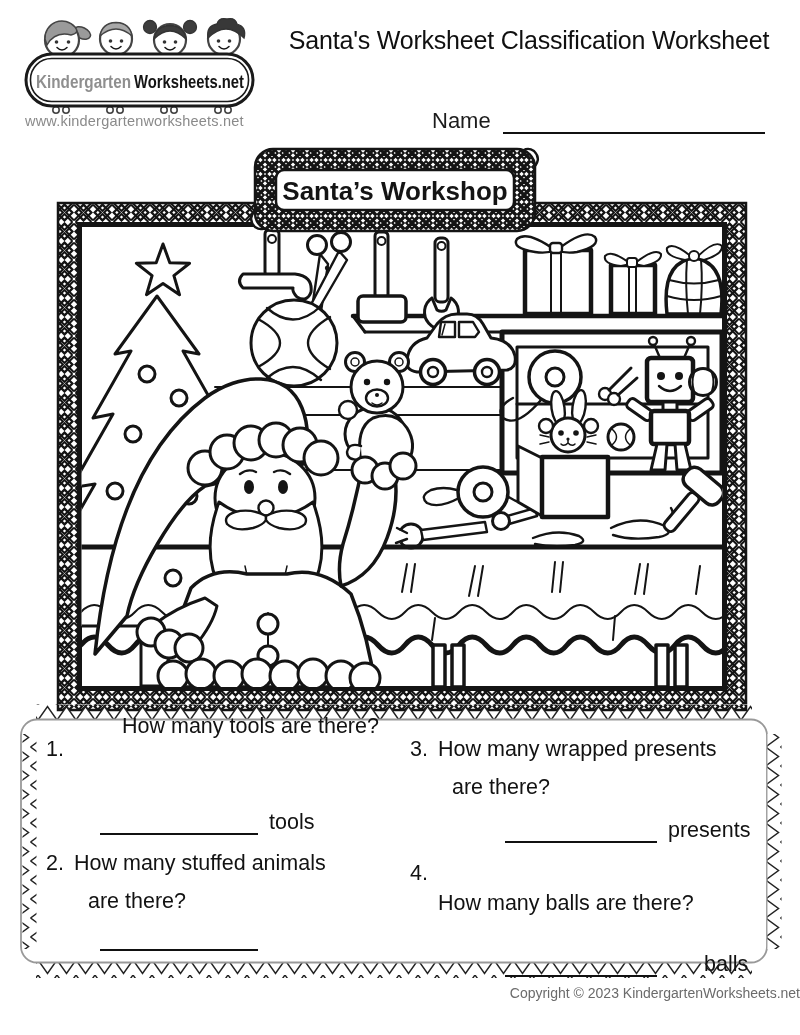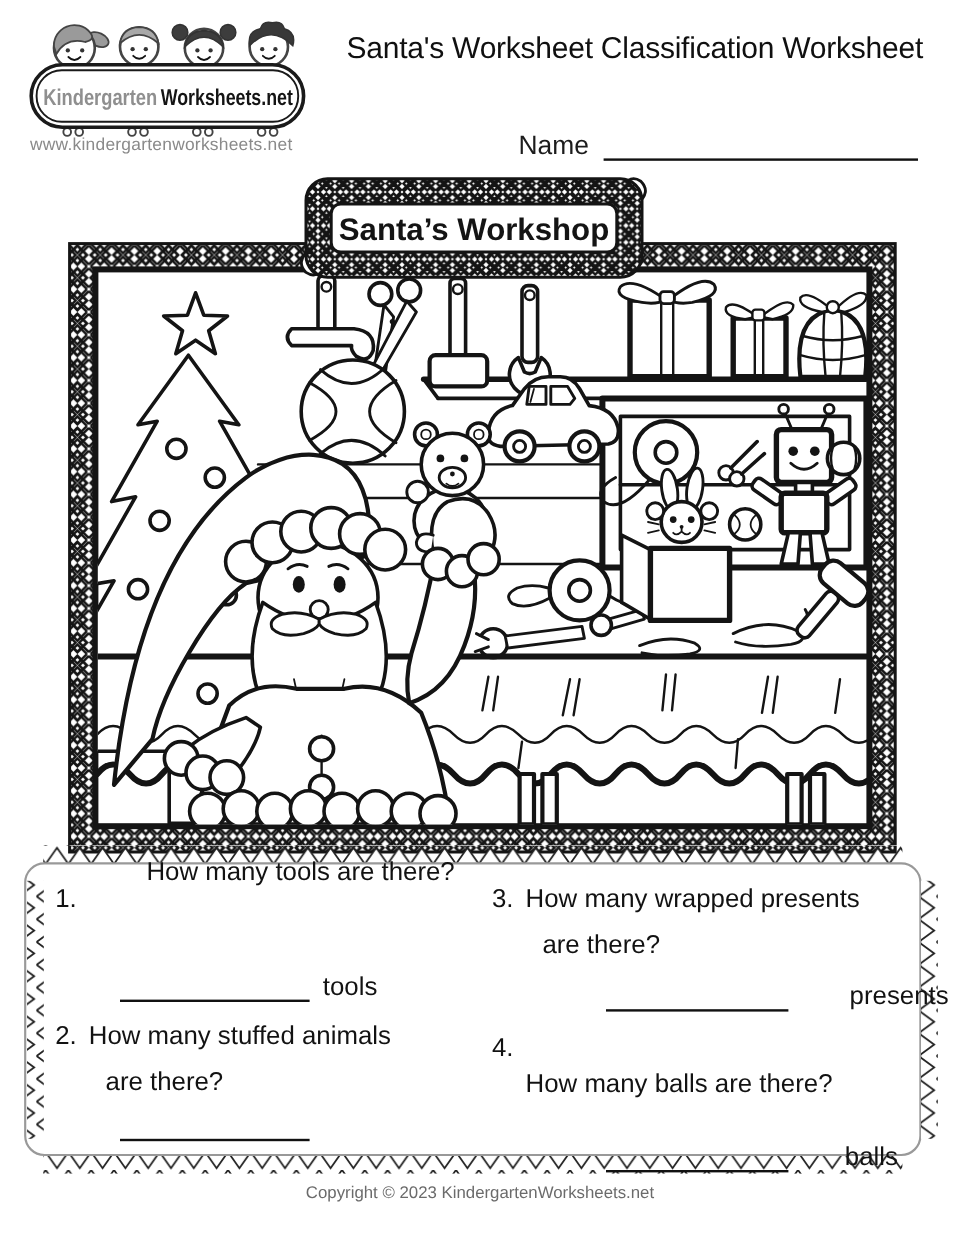--- a/index.html
+++ b/index.html
@@ -15,21 +15,21 @@
   #name-line{left:503px;top:132px;width:262px;border-top:2.4px solid #111;}
   
   #scene-svg{left:55px;top:146px;}
   
   #quiz-border-svg{left:0px;top:690px;}
   .q{font-size:21.5px;color:#121212;white-space:nowrap;}
   .ansrow{display:flex;align-items:center;}
   .blank{display:inline-block;width:158px;height:23px;border-bottom:2.4px solid #111;}
   .unit{font-size:21.5px;color:#121212;margin-left:11px;line-height:23px;}
   
-  #footer{left:0;top:985px;width:800px;text-align:center;color:#6b6b6b;}
+  #footer{left:0;top:985px;width:800px;text-align:right;color:#6b6b6b;}
   #footer .f1{font-size:14px;}
   #footer .f2{font-size:14px;margin-top:1px;}
   
   .ln{stroke:#141414;fill:none;stroke-linecap:round;stroke-linejoin:round;}
   .fw{fill:#fff;}
   .fi{fill:#141414;stroke:none;}
   .w15{stroke-width:1.5px;}.w2{stroke-width:2px;}.w24{stroke-width:2.4px;}
   .w3{stroke-width:3px;}.w35{stroke-width:3.5px;}.w45{stroke-width:4.5px;}.w5{stroke-width:5px;}
   svg text{font-family:"Liberation Sans",sans-serif;}
 </style>
@@ -423,21 +423,21 @@
   <div class="abs q" style="left:46px;top:851px;">2.</div>
   <div class="abs q" style="left:74px;top:851px;">How many stuffed animals</div>
   <div class="abs q" style="left:88px;top:889px;">are there?</div>
   <div class="abs ansrow" style="left:100px;top:926px;">
     <span class="blank"></span>
   </div>
 
   <div class="abs q" style="left:410px;top:737px;">3.</div>
   <div class="abs q" style="left:438px;top:737px;">How many wrapped presents</div>
   <div class="abs q" style="left:452px;top:775px;">are there?</div>
-  <div class="abs ansrow" style="left:505px;top:818px;gap:40px;">
+  <div class="abs ansrow" style="left:505px;top:818px;">
     <span class="blank" style="width:152px;"></span>
     <span class="unit">presents</span>
   </div>
 
   <div class="abs q" style="left:410px;top:861px;">4.</div>
   <div class="abs q" style="left:438px;top:891px;">How many balls are there?</div>
   <div class="abs ansrow" style="left:505px;top:952px;gap:36px;">
     <span class="blank" style="width:152px;"></span>
     <span class="unit">balls</span>
   </div>

